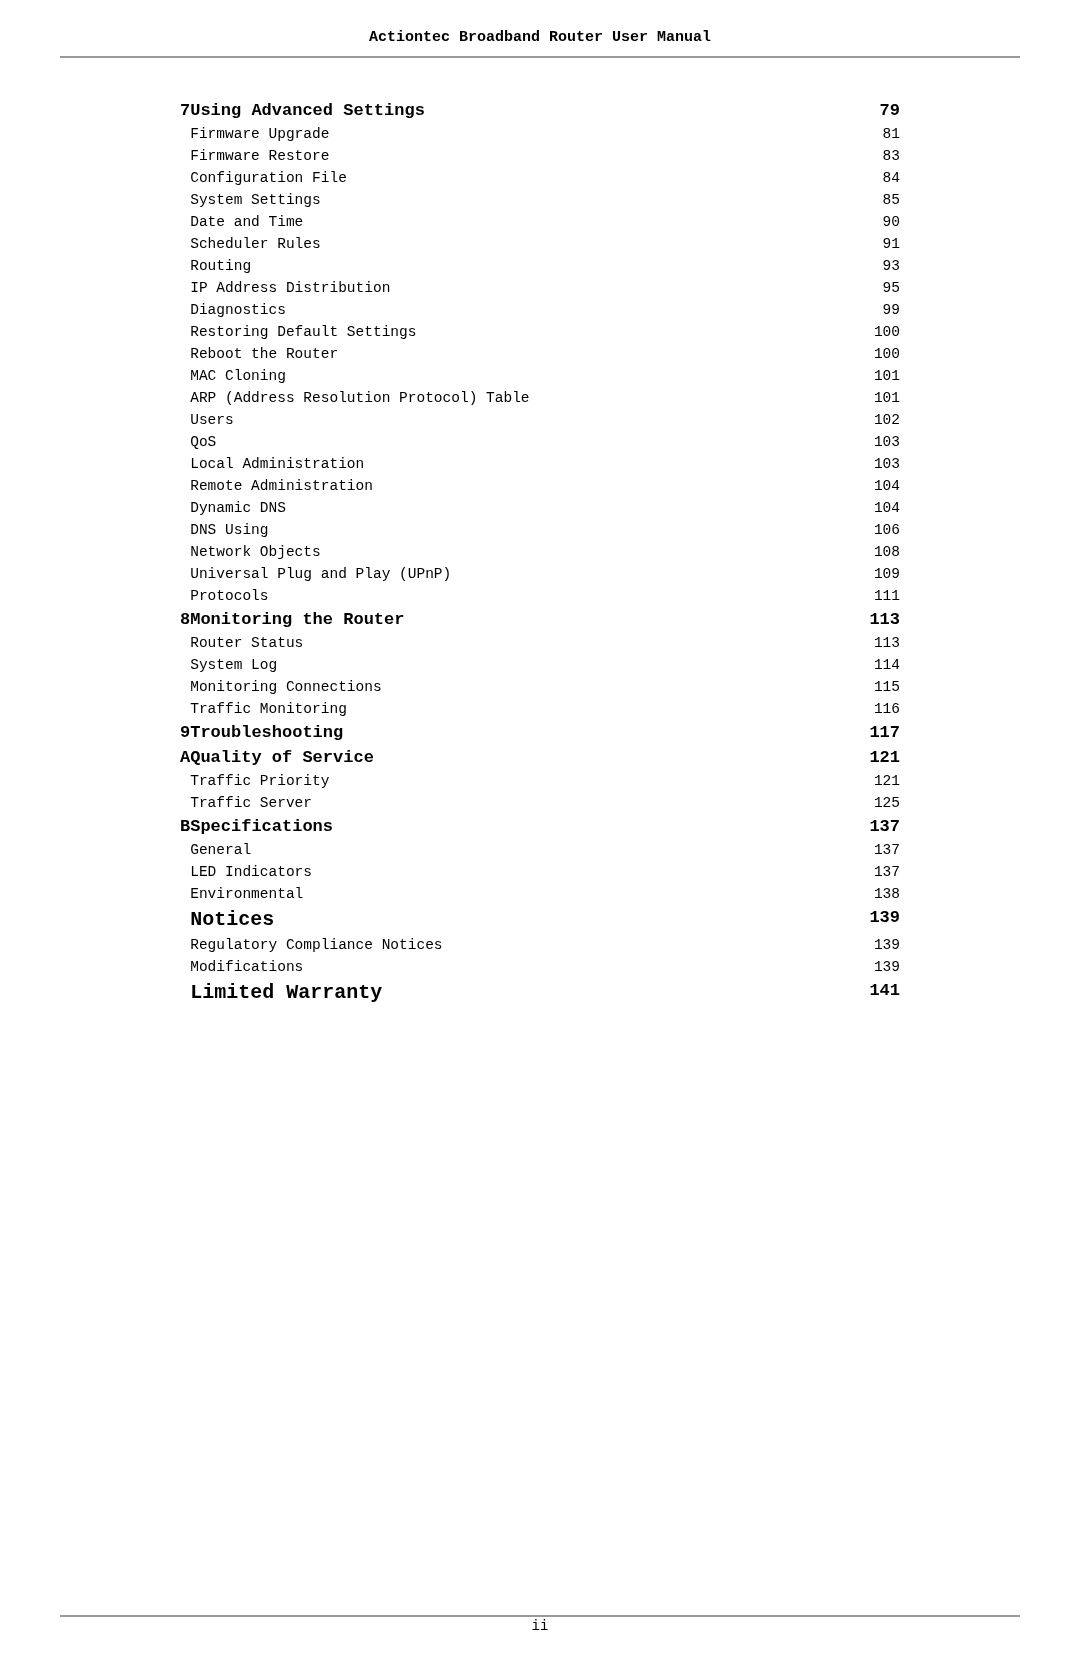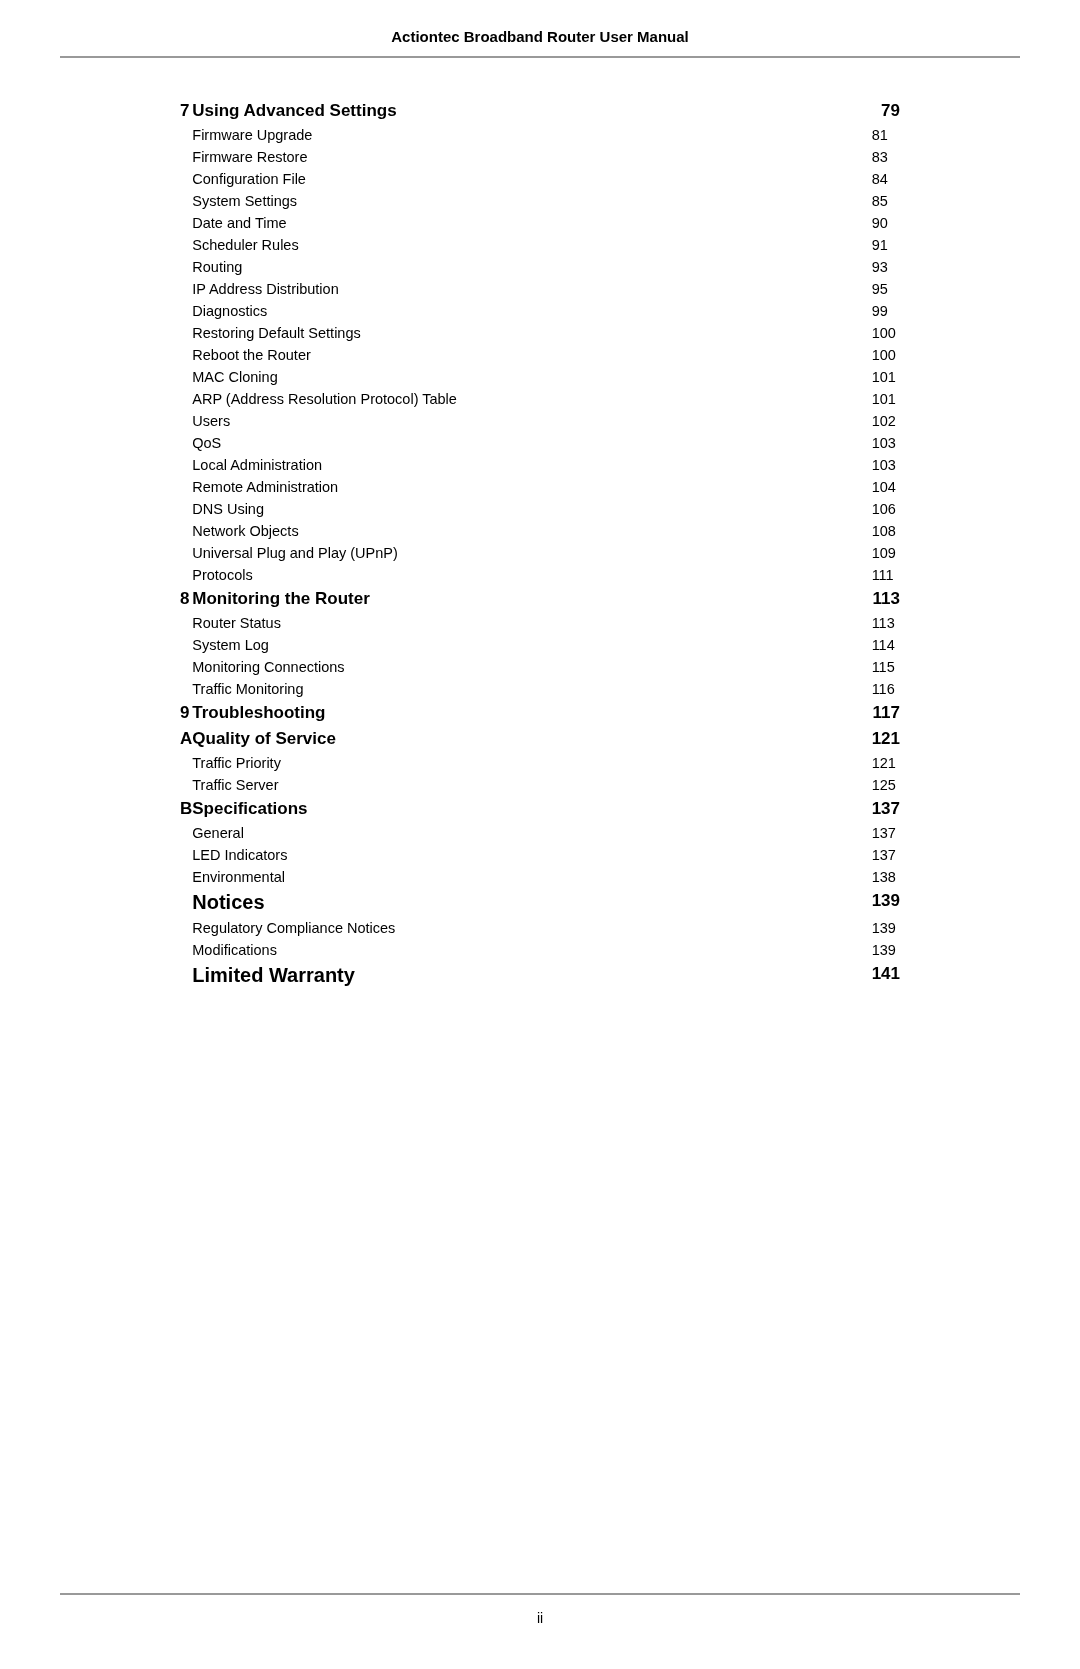--- a/index.html
+++ b/index.html
@@ -15,20 +15,21 @@
       min-height: 1669px;
       position: relative;
     }
 
     .page {
       width: 1080px;
       min-height: 1669px;
       background: #ffffff;
       position: relative;
       padding: 0;
+      font-family: Liberation Mono, monospace;
     }
 
     .header {
       text-align: center;
       padding: 28px 0 10px 0;
       border-bottom: 2px solid #999;
       margin: 0 60px;
     }
 
     .header-title {
@@ -87,21 +88,21 @@
       font-weight: normal;
       color: #000;
       padding: 2.5px 0;
     }
 
     .section-title {
       padding-left: 50px;
     }
 
     .section-page {
-      text-align: left;
+      text-align: right;
       white-space: nowrap;
     }
 
     .notices-row td {
       padding-top: 18px;
       padding-bottom: 4px;
     }
 
     .notices-title {
       font-size: 20px;
@@ -112,27 +113,26 @@
 
     .notices-page {
       font-size: 17px;
       font-weight: bold;
       color: #000;
       text-align: right;
     }
 
     .footer {
       position: absolute;
-      bottom: 42px;
+      bottom: 34px;
       left: 0;
       right: 0;
       text-align: center;
       border-top: 2px solid #999;
       margin: 0 60px;
-      padding-top: 14px;
     }
 
     .footer-text {
       font-size: 14px;
       color: #000;
     }
 
     .spacer-col {
       width: 100%;
     }
@@ -234,20 +234,25 @@
             <td class="section-title spacer-col">Local Administration</td>
             <td class="section-page">103</td>
           </tr>
           <tr class="section-row">
             <td></td>
             <td class="section-title spacer-col">Remote Administration</td>
             <td class="section-page">104</td>
           </tr>
           <tr class="section-row">
             <td></td>
+            <td class="section-title spacer-col">Dynamic DNS</td>
+            <td class="section-page">104</td>
+          </tr>
+          <tr class="section-row">
+            <td></td>
             <td class="section-title spacer-col">DNS Using</td>
             <td class="section-page">106</td>
           </tr>
           <tr class="section-row">
             <td></td>
             <td class="section-title spacer-col">Network Objects</td>
             <td class="section-page">108</td>
           </tr>
           <tr class="section-row">
             <td></td>

